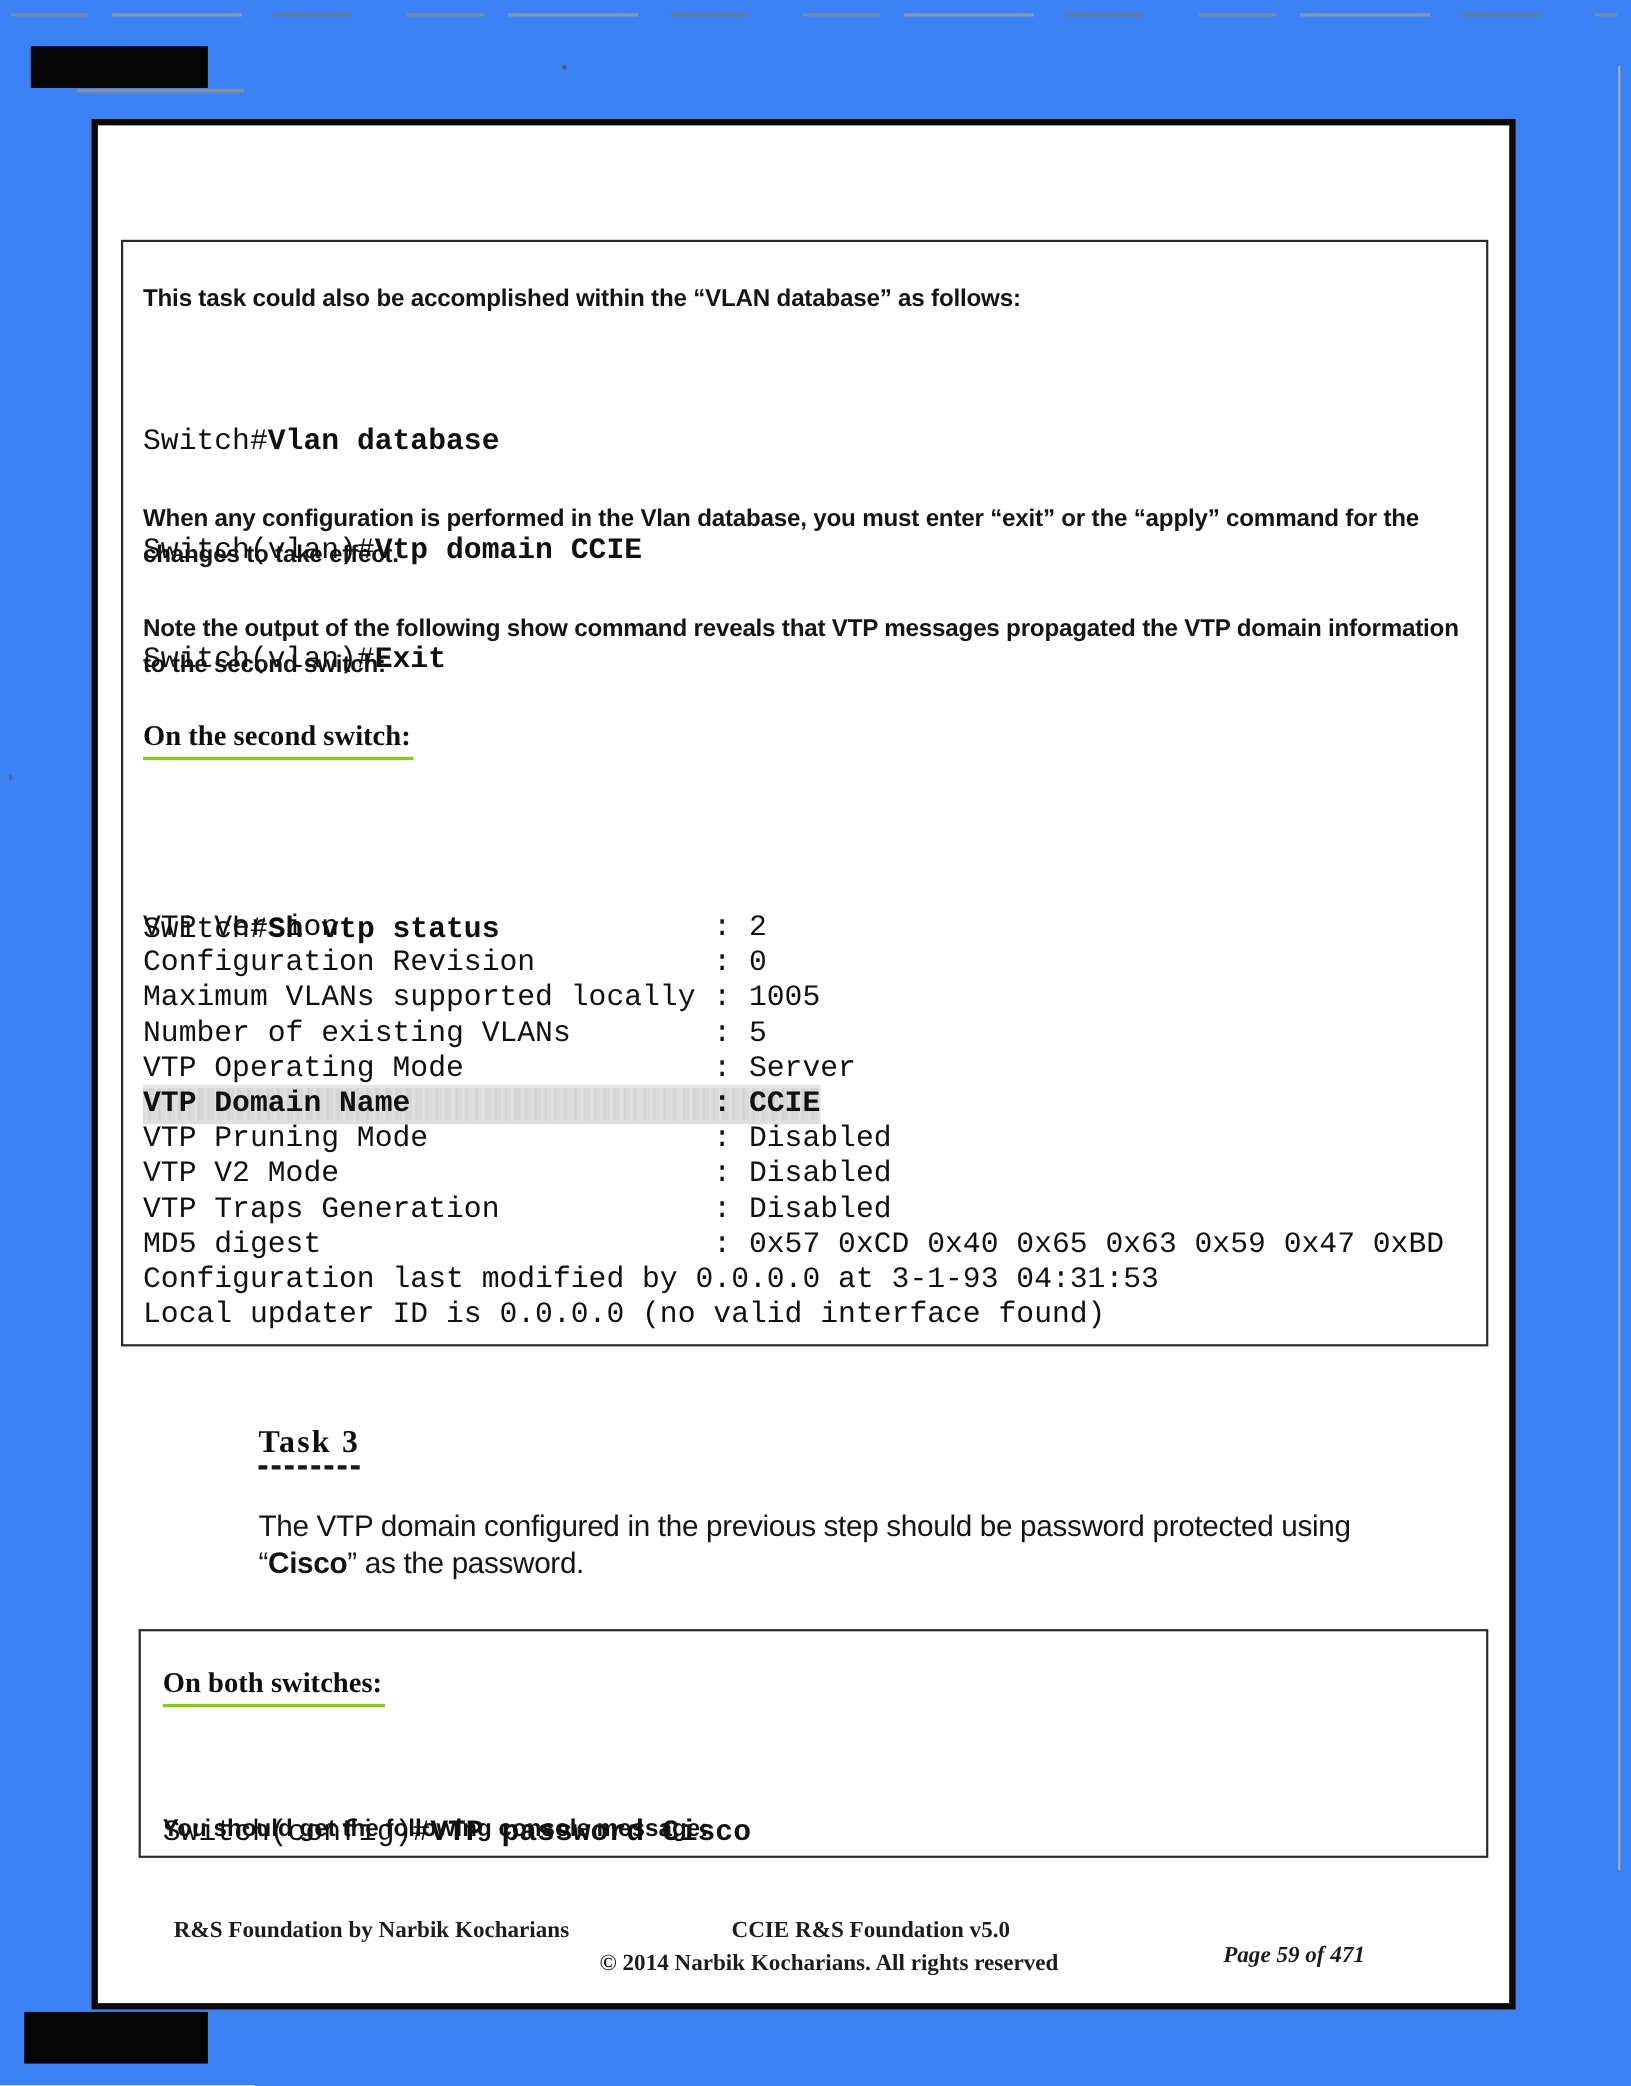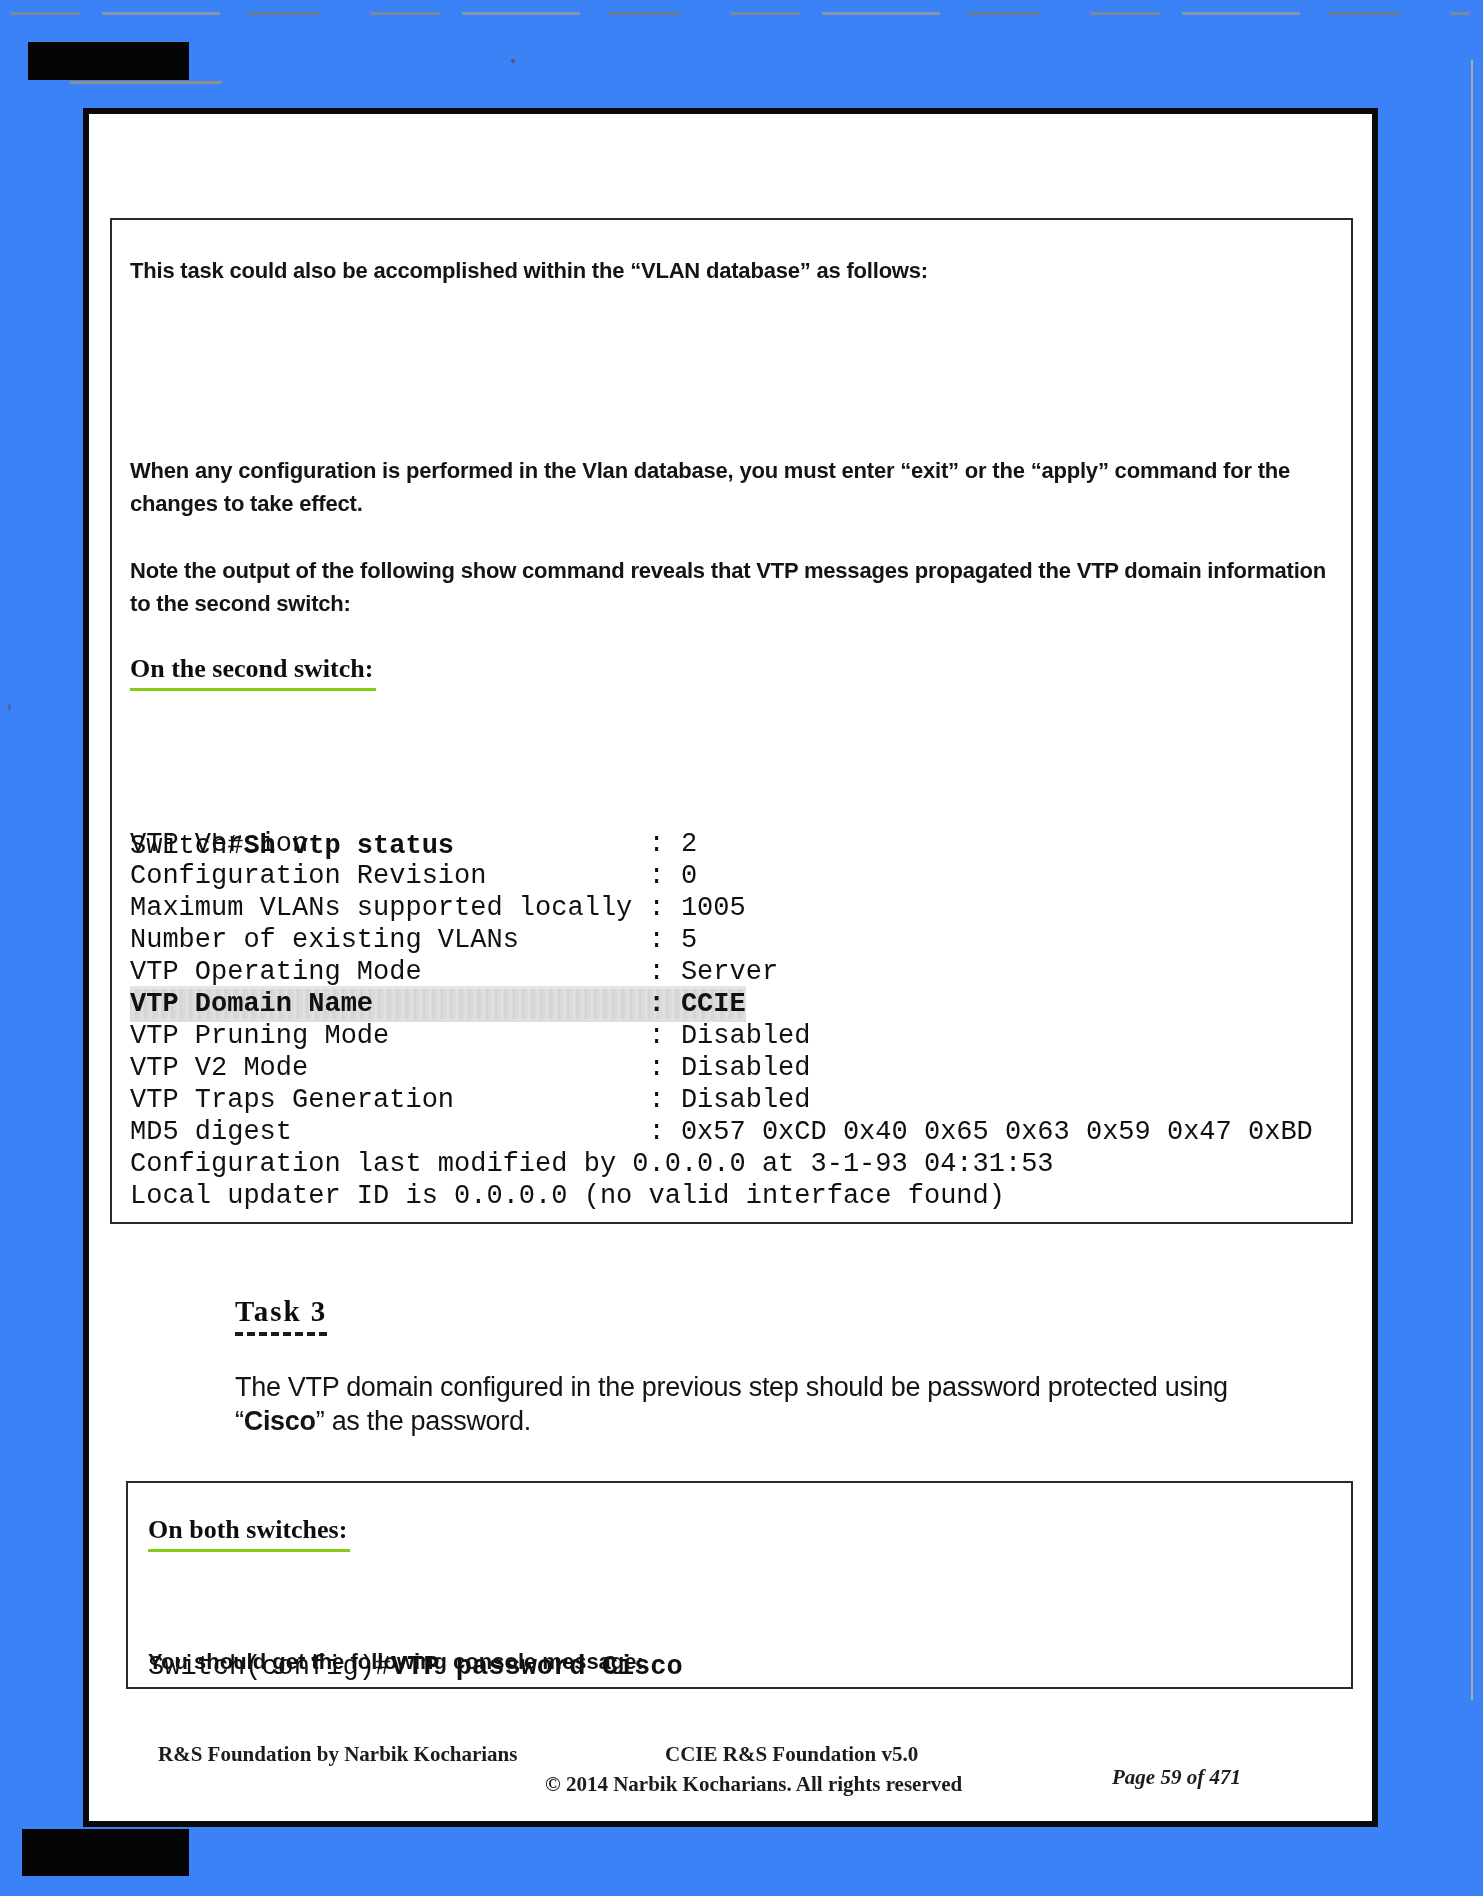--- a/index.html
+++ b/index.html
@@ -184,20 +184,25 @@
 
   <div class="redaction redaction-top"></div>
   <div class="redaction redaction-bottom"></div>
 
   <div class="outer-frame"></div>
 
   <div class="inner-box box1">
 
     <div class="para" style="left:18px; top:34px;">This task could also be accomplished within the “VLAN database” as follows:</div>
 
+    <div class="mono cmd-block" style="left:18px; top:100px;">
+      <div class="cmd-line"><span class="prompt">Switch#</span><span class="cmd">Vlan database</span></div>
+      <div class="cmd-line"><span class="prompt">Switch(vlan)#</span><span class="cmd">Vtp domain CCIE</span></div>
+      <div class="cmd-line"><span class="prompt">Switch(vlan)#</span><span class="cmd">Exit</span></div>
+    </div>
 
     <div class="para" style="left:18px; top:334px;">Note the output of the following show command reveals that VTP messages propagated the VTP domain information to the second switch:</div>
 
     <div class="para" style="left:18px; top:234px;">When any configuration is performed in the Vlan database, you must enter “exit” or the “apply” command for the changes to take effect.</div>
 
     <div class="serif-heading" style="left:18px; top:434px;">
       <span>On the second switch:</span>
     </div>
 
     <div class="mono cmd-block" style="left:18px; top:544px;">

